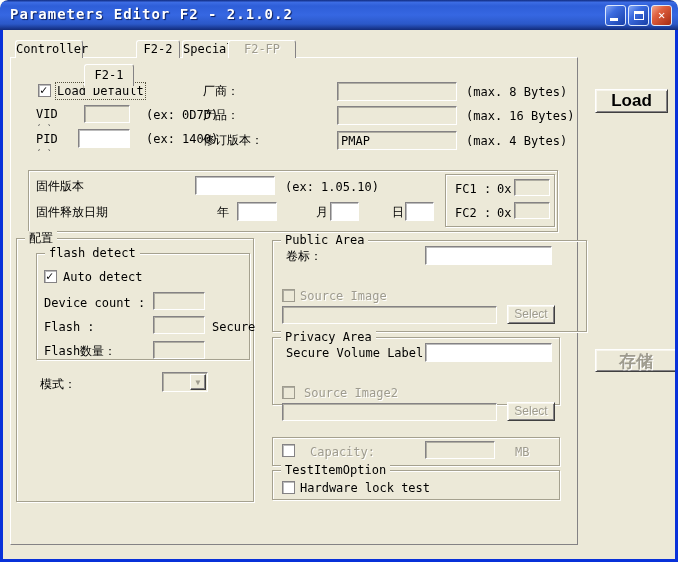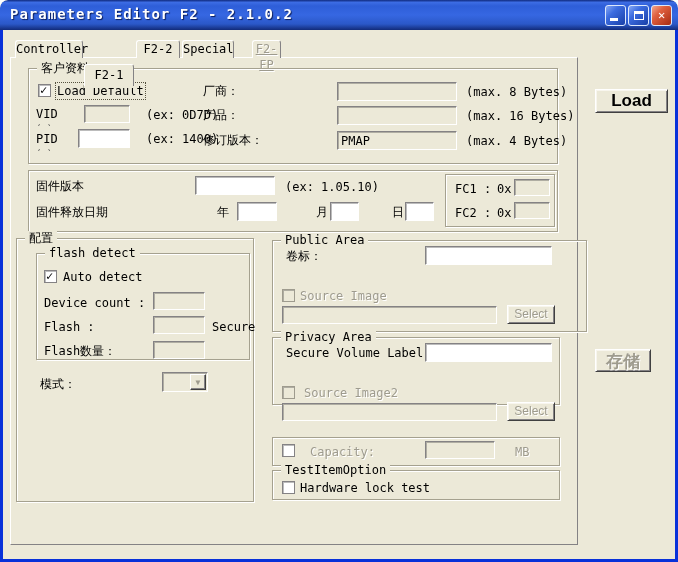--- a/index.html
+++ b/index.html
@@ -97,27 +97,24 @@
     <div class="tb-btn" style="right:29px;">
         <span class="max-glyph"></span>
       </div>
     <div class="tb-btn close" style="right:6px;"><span>✕</span></div>
   </div>
 
   <div class="tab" style="left:15px;top:40px;width:68px;">Controller</div>
   <div class="tab active" style="left:84px;top:36px;width:50px;height:22px;line-height:20px;">F2-1</div>
   <div class="tab" style="left:136px;top:40px;width:44px;">F2-2</div>
   <div class="tab" style="left:182px;top:40px;width:52px;">Special</div>
-  <div class="tab disabled" style="left:252px;top:40px;width:29px;text-decoration:underline;">F2-FP</div>
+  <div class="tab disabled" style="left:228px;top:40px;width:68px;">F2-FP</div>
 
   <div class="tabpage"></div>
 
-  <div class="gb" style="left:28px;top:68px;width:530px;height:96px;">
-    <span class="gb-legend">客户资料</span>
-  </div>
   <div class="cb checked" style="left:38px;top:84px;"></div>
   <span class="lbl focus-rect" style="left:57px;top:84px;">Load Default</span>
   <span class="lbl" style="left:36px;top:107px;">VID</span>
   <span class="lbl clip" style="left:36px;top:121px;">(  )</span>
   <input class="fld dis" style="left: 84px; top: 105px; width: 46px; height: 18px;" value="">
   <span class="lbl" style="left:146px;top:108px;">(ex: 0D7D)</span>
   <span class="lbl" style="left:36px;top:132px;">PID</span>
   <span class="lbl clip" style="left:36px;top:146px;">(  )</span>
   <input class="fld" style="left: 78px; top: 129px; width: 52px; height: 19px;" value="">
   <span class="lbl" style="left:146px;top:132px;">(ex: 1400)</span>
@@ -196,15 +193,15 @@
   <input class="fld dis" style="left: 425px; top: 441px; width: 70px; height: 18px;" value="">
   <span class="lbl dim" style="left:515px;top:445px;">MB</span>
 
   <div class="gb" style="left:272px;top:470px;width:288px;height:30px;">
     <span class="gb-legend">TestItemOption</span>
   </div>
   <div class="cb" style="left:282px;top:481px;"></div>
   <span class="lbl" style="left:300px;top:481px;">Hardware lock test</span>
 
   <button class="pbtn" style="left:595px;top:89px;width:73px;height:24px;">Load</button>
-  <button class="pbtn dis" style="left:595px;top:349px;width:56px;height:23px;">存储</button>
+  <button class="pbtn dis" style="left:595px;top:349px;width:82px;height:23px;">存储</button>
 
 </div>
 
 </body></html>

